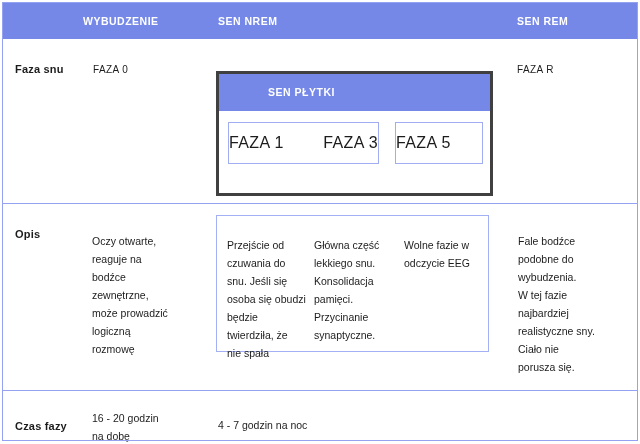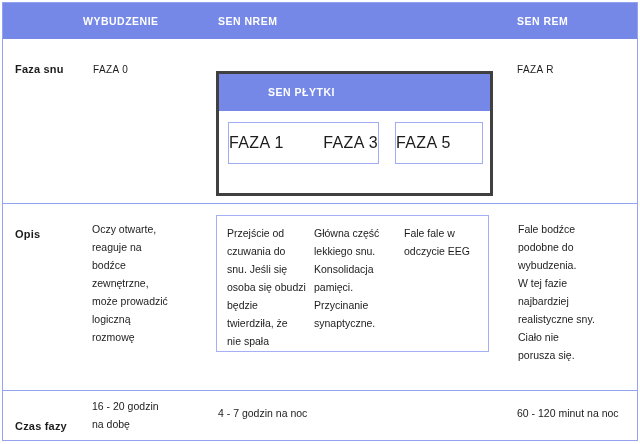--- a/index.html
+++ b/index.html
@@ -14,21 +14,21 @@
   .headerbar{
     position:absolute;left:3px;top:3px;width:634px;height:36px;background:#7588e8;
   }
   .colhead{
     position:absolute;top:0;height:36px;line-height:36px;color:#ffffff;
     font-weight:700;font-size:10.5px;letter-spacing:.5px;white-space:nowrap;
   }
   .hline{position:absolute;left:3px;width:634px;height:1px;background:#94a2f2;}
   .rowlabel{position:absolute;font-weight:700;font-size:11px;letter-spacing:.2px;white-space:nowrap;}
   .cell{position:absolute;font-size:10px;letter-spacing:.4px;white-space:nowrap;}
-  .body{position:absolute;font-size:10.5px;line-height:18px;white-space:pre-line;}
+  .body{position:absolute;font-size:10.5px;line-height:18px;white-space:pre-line;margin-top:12px;}
   .nrembox{
     position:absolute;left:216px;top:50px;width:271px;height:119px;
     border:3px solid #404040;background:#ffffff;margin-top:21px;
   }
   .nremhead{
     position:absolute;left:0;top:0;width:271px;height:37px;background:#7588e8;
   }
   .nremhead .hcell{
     position:absolute;top:0;height:37px;line-height:37px;text-align:center;
     color:#ffffff;font-weight:700;font-size:10.5px;letter-spacing:.5px;
@@ -89,35 +89,34 @@
 osoba się obudzi
 będzie
 twierdziła, że
 nie spała</div>
     <div class="body" style="left:97px;top:8px">Główna część
 lekkiego snu.
 Konsolidacja
 pamięci.
 Przycinanie
 synaptyczne.</div>
-    <div class="body" style="left:187px;top:8px">Fale fale w
+    <div class="body" style="left:187px;top:8px">Wolne fazie w
 odczycie EEG</div>
   </div>
 
   <div class="body" style="left:518px;top:220px">Fale bodźce
 podobne do
 wybudzenia.
 W tej fazie
 najbardziej
 realistyczne sny.
 Ciało nie
 porusza się.</div>
 
   <div class="hline" style="top:390px"></div>
 
   <div class="rowlabel" style="left:15px;top:420px">Czas fazy</div>
   <div class="body" style="left:92px;top:398px;line-height:17.5px">16 - 20 godzin
 na dobę</div>
   <div class="body" style="left:218px;top:404px">4 - 7 godzin na noc</div>
-  <div class="body" style="left:517px;top:404px">60 - 120 minut na noc</div>
 
   <div class="frame"></div>
 </div>
 
 </body></html>

